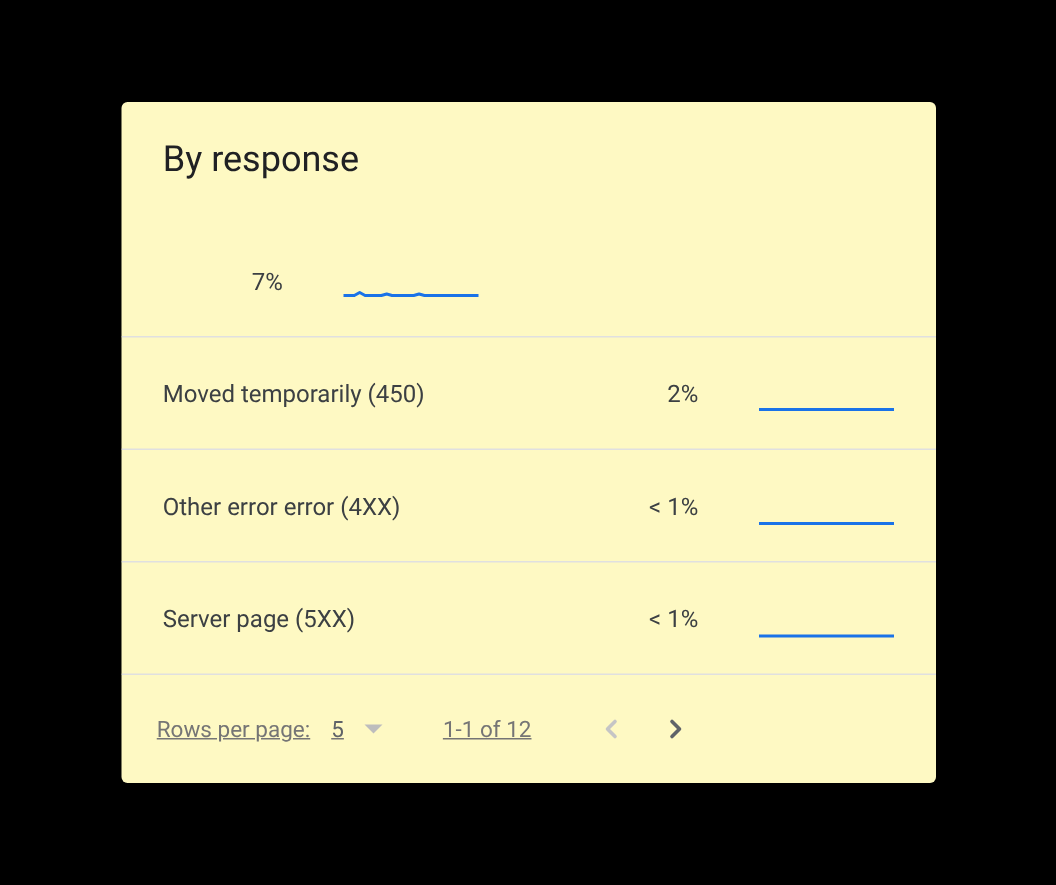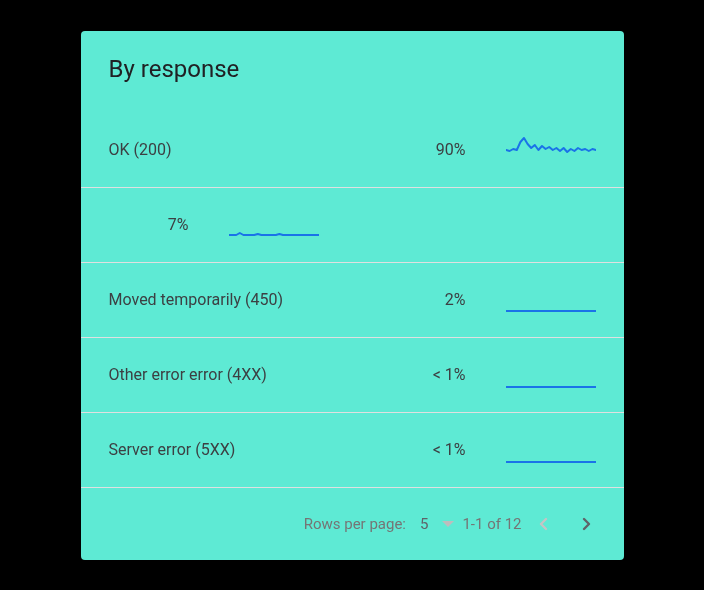--- a/index.html
+++ b/index.html
@@ -12,21 +12,21 @@
   .frame {
     width: 704px;
     height: 590px;
     background: #000;
     display: flex;
     align-items: center;
     justify-content: center;
   }
   .card {
     width: 543px;
-    background: #5eead4;
+    background: #fef9c3;
     border-radius: 4px;
     box-shadow: 0 2px 6px rgba(0,0,0,0.4);
     overflow: hidden;
   }
   .card-header {
     padding: 24px 28px 10px 28px;
     font-size: 24px;
     font-weight: 400;
     color: #202124;
   }
@@ -64,26 +64,26 @@
   .spark polyline {
     fill: none;
     stroke: #1a73e8;
     stroke-width: 2;
     stroke-linejoin: round;
     stroke-linecap: round;
   }
   .pager {
     display: flex;
     align-items: center;
-    justify-content: flex-end;
     height: 72px;
     padding: 0 24px;
-    gap: 8px;
+    gap: 40px;
     color: #757575;
     font-size: 15px;
+    text-decoration: underline;
   }
   .pager-segment {
     display: flex;
     align-items: center;
     gap: 14px;
   }
   .pager .page-size-value {
     color: #5f6368;
     font-size: 15px;
   }
@@ -116,29 +116,20 @@
 </head>
 <body>
 
 <div class="frame">
   <div class="card">
 
     <div class="card-header">By response</div>
 
     <div class="rows">
 
-      <div class="row">
-        <div class="row-label">OK (200)</div>
-        <div class="row-value">90%</div>
-        <div class="spark">
-          <svg viewBox="0 0 90 28">
-              <polyline points="0.0,14 3.6,15 7.2,13 10.8,14 14.4,6 18.0,2 21.6,8 25.2,12 28.8,9 32.4,14 36.0,10 39.6,13 43.2,11 46.8,14 50.4,12 54.0,15 57.6,12 61.2,16 64.8,13 68.4,15 72.0,12 75.6,14 79.2,13 82.8,15 86.4,13 90.0,14" stroke="#1a73e8"></polyline>
-            </svg>
-        </div>
-      </div>
 
       <div class="row">
         <div class="row-value">7%</div>
         <div class="spark">
           <svg viewBox="0 0 90 28">
               <polyline points="0.0,24 3.6,24 7.2,24 10.8,22 14.4,24 18.0,24 21.6,24 25.2,24 28.8,23 32.4,24 36.0,24 39.6,24 43.2,24 46.8,24 50.4,23 54.0,24 57.6,24 61.2,24 64.8,24 68.4,24 72.0,24 75.6,24 79.2,24 82.8,24 86.4,24 90.0,24" stroke="#1a73e8"></polyline>
             </svg>
         </div>
       </div>
 
@@ -156,21 +147,21 @@
         <div class="row-label">Other error error (4XX)</div>
         <div class="row-value">&lt; 1%</div>
         <div class="spark">
           <svg viewBox="0 0 90 28">
               <polyline points="0.0,26 3.6,26 7.2,26 10.8,26 14.4,26 18.0,26 21.6,26 25.2,26 28.8,26 32.4,26 36.0,26 39.6,26 43.2,26 46.8,26 50.4,26 54.0,26 57.6,26 61.2,26 64.8,26 68.4,26 72.0,26 75.6,26 79.2,26 82.8,26 86.4,26 90.0,26" stroke="#1a73e8"></polyline>
             </svg>
         </div>
       </div>
 
       <div class="row">
-        <div class="row-label">Server error (5XX)</div>
+        <div class="row-label">Server page (5XX)</div>
         <div class="row-value">&lt; 1%</div>
         <div class="spark">
           <svg viewBox="0 0 90 28">
               <polyline points="0.0,26 3.6,26 7.2,26 10.8,26 14.4,26 18.0,26 21.6,26 25.2,26 28.8,26 32.4,26 36.0,26 39.6,26 43.2,26 46.8,26 50.4,26 54.0,26 57.6,26 61.2,26 64.8,26 68.4,26 72.0,26 75.6,26 79.2,26 82.8,26 86.4,26 90.0,26" stroke="#1a73e8"></polyline>
             </svg>
         </div>
       </div>
 
     </div>
 

